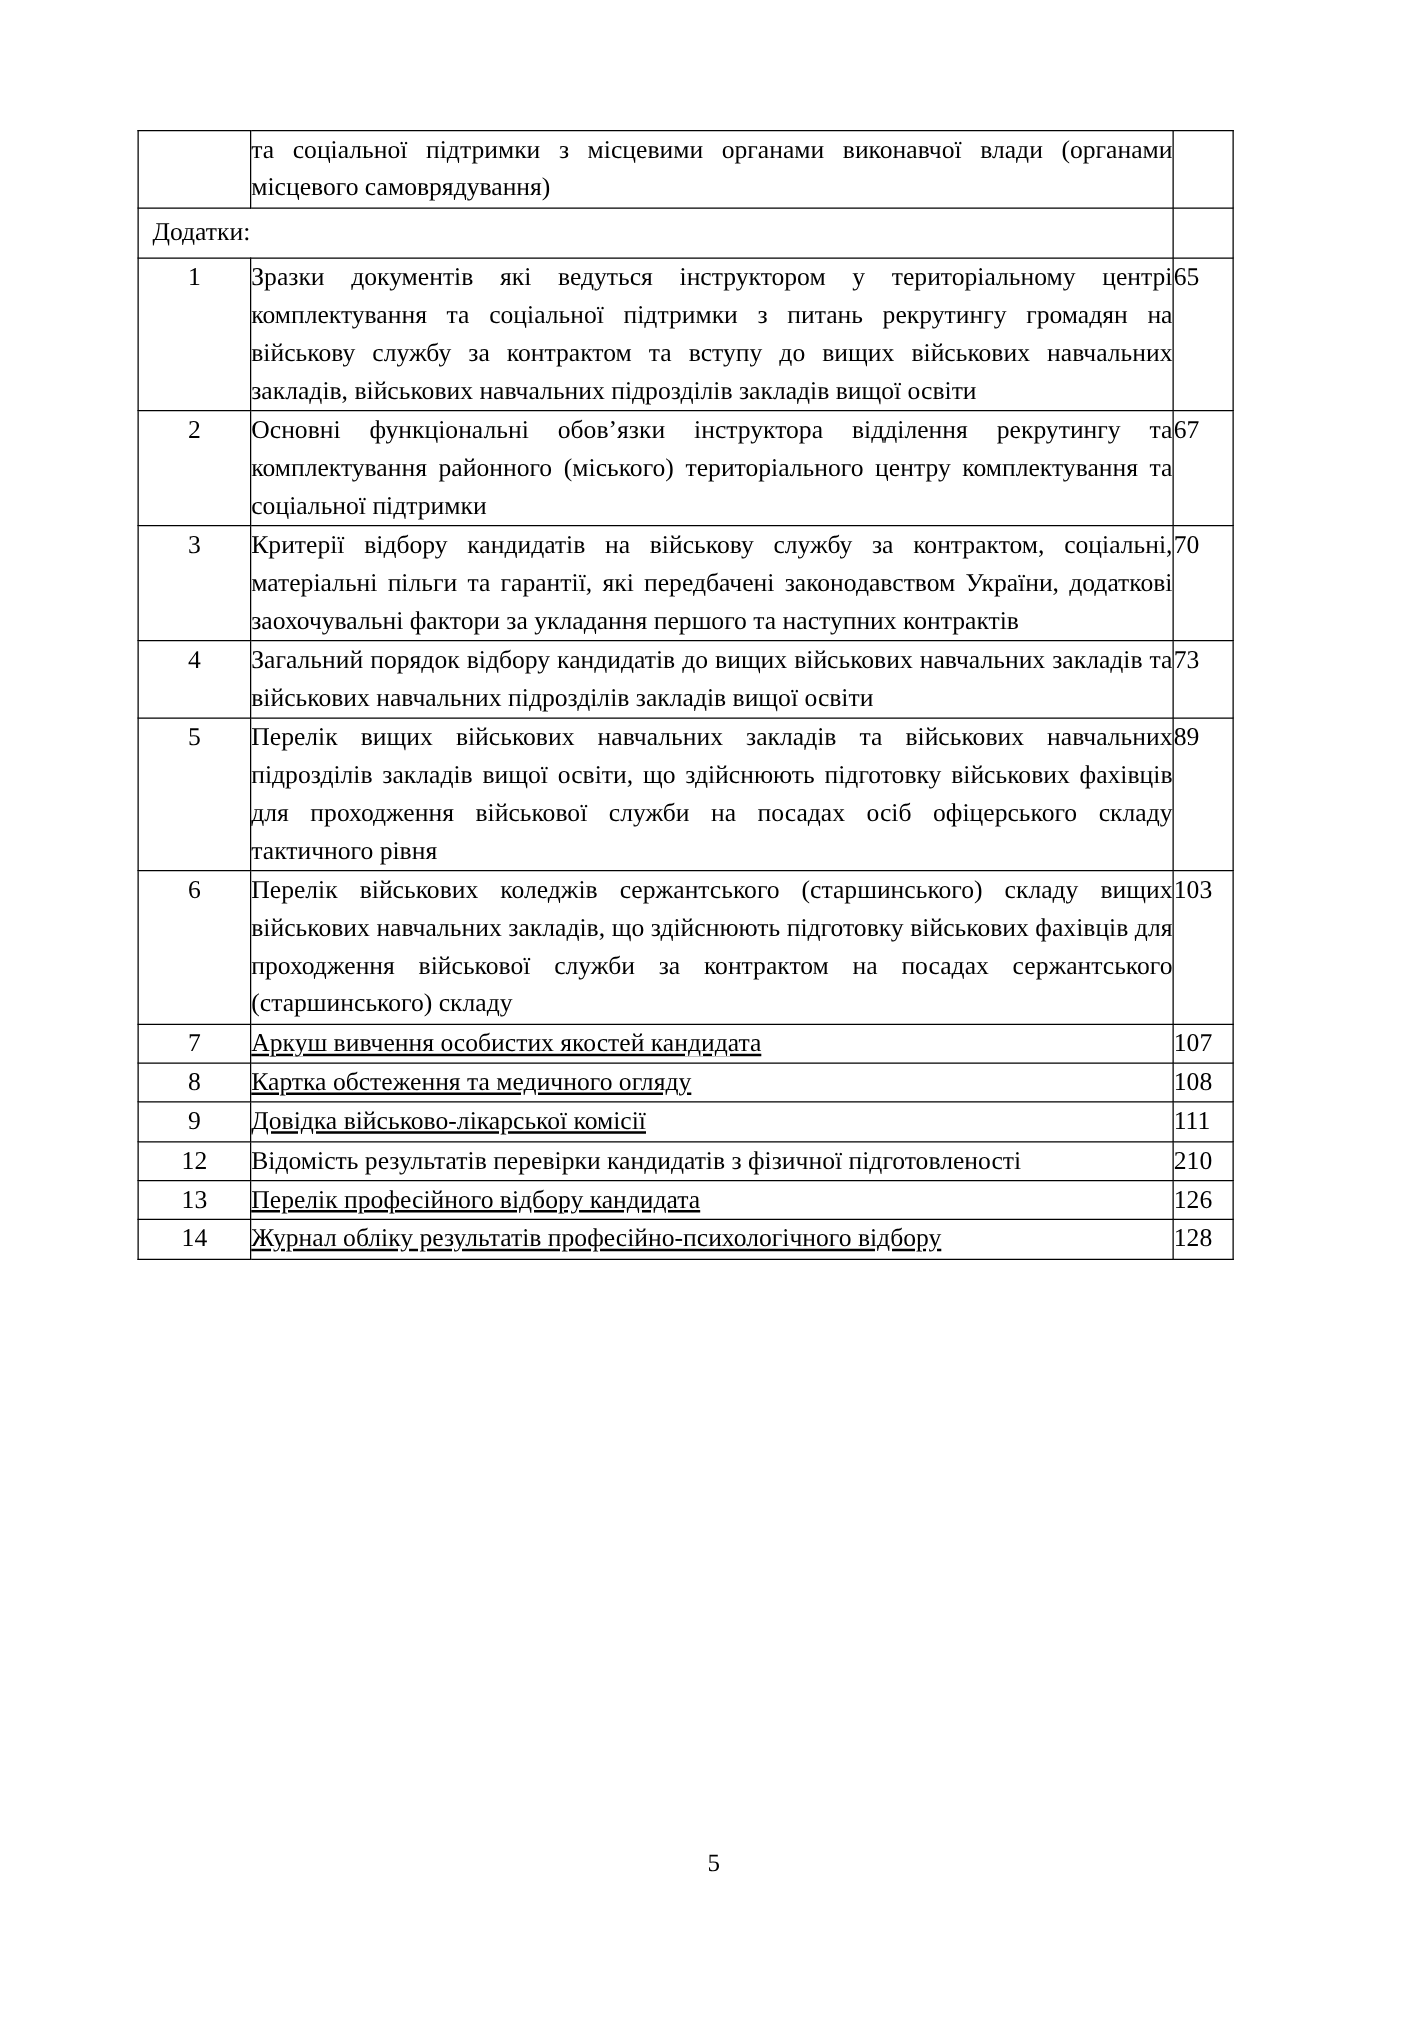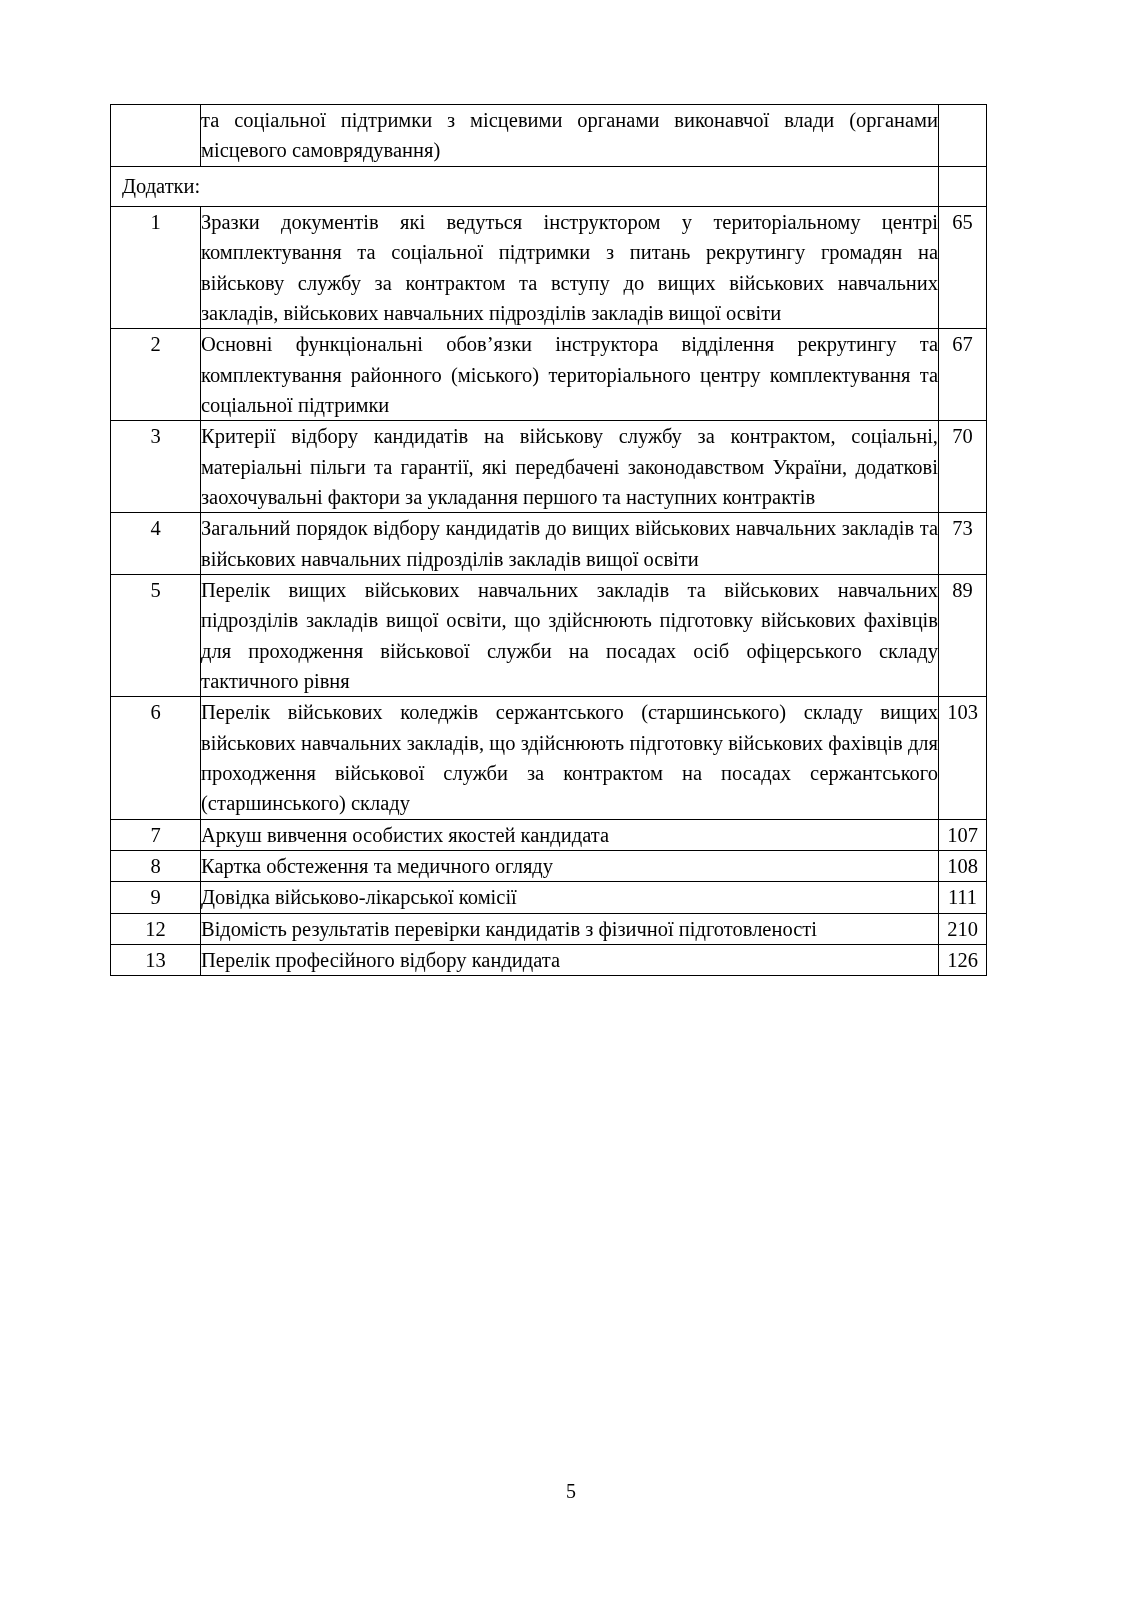--- a/index.html
+++ b/index.html
@@ -55,31 +55,32 @@
   }
 
   .cell-text {
     text-align: justify;
     text-align-last: left;
     padding: 5px 9px 7px 11px;
     hyphens: none;
   }
 
   .cell-page {
-    text-align: center;
+    text-align: left;
     padding: 5px 3px 6px 3px;
     font-size: 20.5px;
     white-space: nowrap;
   }
 
   
   .cell-text.single {
     text-align: left;
     text-align-last: left;
     white-space: nowrap;
+    text-decoration: underline;
   }
 
   .row-heading td {
     padding: 4px 0 5px 11px;
     text-align: left;
     margin-top: 20px;
   }
 
   .heading-label {
     font-size: 20.5px;
@@ -168,18 +169,23 @@
         <tr>
           <td class="cell-num">12</td>
           <td class="cell-text">Відомість результатів перевірки кандидатів з фізичної підготовленості</td>
           <td class="cell-page">210</td>
         </tr>
         <tr>
           <td class="cell-num">13</td>
           <td class="cell-text single">Перелік професійного відбору кандидата</td>
           <td class="cell-page">126</td>
         </tr>
+        <tr>
+          <td class="cell-num">14</td>
+          <td class="cell-text single">Журнал обліку результатів професійно-психологічного відбору</td>
+          <td class="cell-page">128</td>
+        </tr>
       </tbody>
   </table>
 
   <div class="footer-pagenum">5</div>
 
 </div>
 
 </body></html>

